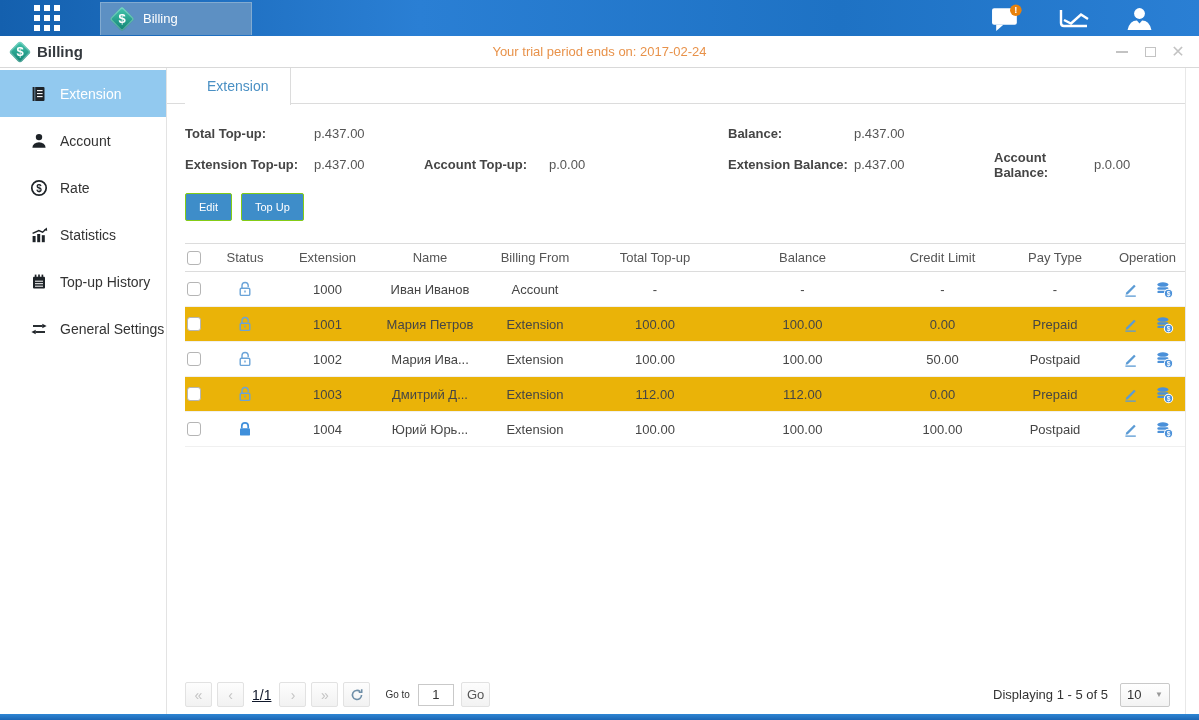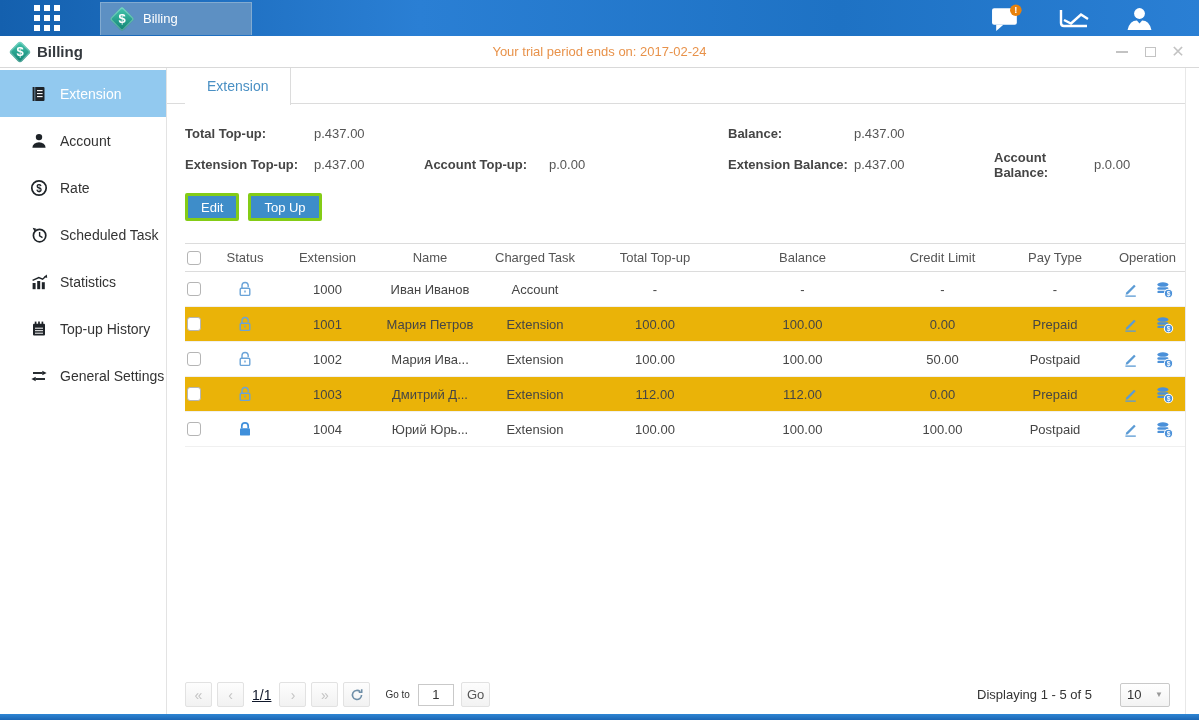--- a/index.html
+++ b/index.html
@@ -49,21 +49,21 @@
   .summary { margin:14px 0 0 18px; font-size:13px; }
   .srow { display:flex; align-items:center; height:31px;gap:35px; }
   .sgroup-l { width:508px; display:flex; align-items:center; }
   .sgroup-r { flex:1; display:flex; align-items:center; }
   .lbl { font-weight:bold; color:#454545; }
   .val { color:#555; }
   .w129{width:129px;} .w126{width:126px;} .w110{width:110px;} .w125{width:125px;} .w140{width:140px;} .w100{width:100px;}
 
   
   .actions { margin:13px 0 0 18px; display:flex; gap:9px; }
-  .btn { background:#3e8dc9; border:3px solid #84cc16; color:#fff; font-size:13px; height:28px; padding:0 13px; border-radius:2px; cursor:pointer; font-family:inherit; }
+  .btn { background:#3e8dc9; border:1px solid #84cc16; color:#fff; font-size:11px; height:28px; padding:0 13px; border-radius:2px; cursor:pointer; font-family:inherit; }
 
   
   .tbl { margin:22px 0 0 18px; }
   .thead { display:flex; align-items:center; height:29px; border-top:1px solid #dcdcdc; border-bottom:1px solid #dcdcdc; color:#555; font-size:13px; }
   .trow { display:flex; align-items:center; height:35px; font-size:13px; color:#454545; border-bottom:1px solid #f0f0f0; }
   .trow.alt { background:#eab308; }
   .c { text-align:center; display:flex; align-items:center; justify-content:center; }
   .col-cb{width:30px; justify-content:flex-start; padding-left:2px;}
   .col-status{width:60px;} .col-ext{width:105px;} .col-name{width:100px;}
   .col-cf{width:110px;} .col-tt{width:130px;} .col-bal{width:165px;}
@@ -73,21 +73,21 @@
 
   
   .pager { position:absolute; left:18px; right:0; bottom:7px; display:flex; align-items:center; }
   .pbtn { min-width:27px; height:25px; border:1px solid #e2e2e2; background:linear-gradient(#fdfdfd,#f2f2f2); border-radius:2px; color:#c3c3c3; font-size:14px; display:flex; align-items:center; justify-content:center; margin-right:5px; cursor:pointer; padding:0 5px; }
   .pageind { color:#0f172a; font-size:14px; margin:0 8px 0 3px;text-decoration:underline; }
   .goto-lbl { font-size:10px; color:#333; margin:0 8px 0 10px; }
   .goto-input { width:36px; height:22px; border:1px solid #c9c9c9; text-align:center; font-size:13px; color:#333; margin-right:7px; font-family:inherit; }
   .gobtn { color:#555; font-size:13px; }
   .pager-right { margin-left:auto; display:flex; align-items:center; padding-right:15px; }
   .displaying { font-size:13px; color:#333; margin-right:12px; }
-  .pagesize { width:50px; height:24px; border:1px solid #c9c9c9; border-radius:2px; background:linear-gradient(#fff,#f3f3f3); display:flex; align-items:center; justify-content:space-between; padding:0 6px; font-size:13px; color:#333; cursor:pointer;margin-left:16px; }
+  .pagesize { width:50px; height:24px; border:1px solid #c9c9c9; border-radius:2px; background:linear-gradient(#fff,#f3f3f3); display:flex; align-items:center; justify-content:space-between; padding:0 6px; font-size:13px; color:#333; cursor:pointer; }
   .pagesize .arr { font-size:8px; color:#999; }
 
   
   .desktop-strip { position:absolute; left:0; right:0; bottom:0; height:6px; background:linear-gradient(#2e86d4,#1b66b4); }
 </style>
 </head>
 <body>
 
 <div class="screen">
 
@@ -175,28 +175,20 @@
           <path d="M2.4 15.8 a6.6 5.6 0 0 1 13.2 0 z"></path>
         </svg>
         <span>Account</span>
       </div>
       <div class="side-item">
         <svg viewBox="0 0 18 18" width="18" height="18">
           <circle cx="9" cy="9" r="7.2" fill="none" stroke="#1e2328" stroke-width="1.7"></circle>
           <text x="9" y="12.6" text-anchor="middle" font-size="10" font-weight="bold" fill="#1e2328">$</text>
         </svg>
         <span>Rate</span>
-      </div>
-      <div class="side-item">
-        <svg viewBox="0 0 18 18" width="18" height="18">
-          <circle cx="9.6" cy="9.6" r="6.2" fill="none" stroke="#1e2328" stroke-width="1.7"></circle>
-          <path d="M9.6 6 v3.9 l2.9 1.7" fill="none" stroke="#1e2328" stroke-width="1.4"></path>
-          <path d="M4.3 5.2 L2.7 1.8 6.4 2.7 z" fill="#1e2328"></path>
-        </svg>
-        <span>Scheduled Task</span>
       </div>
       <div class="side-item">
         <svg viewBox="0 0 18 18" width="18" height="18">
           <g fill="#1e2328">
             <rect x="2.6" y="10" width="3" height="6.2"></rect>
               <rect x="7.2" y="8" width="3" height="8.2"></rect>
               <rect x="11.8" y="9.2" width="3" height="7"></rect>
           </g>
           <path d="M2.6 7.4 L8.8 4.6 12.6 6.2 15.8 3.2" fill="none" stroke="#1e2328" stroke-width="1.4"></path>
           <path d="M16.8 1.6 l.4 3.4 -3.1-1.2 z" fill="#1e2328"></path>
@@ -270,21 +262,21 @@
         </div>
 
         <div class="tbl">
           <div class="thead">
             <div class="c col-cb">
                 <span class="cb"></span>
               </div>
             <div class="c col-status">Status</div>
             <div class="c col-ext">Extension</div>
             <div class="c col-name">Name</div>
-            <div class="c col-cf">Charged Task</div>
+            <div class="c col-cf">Billing From</div>
             <div class="c col-tt">Total Top-up</div>
             <div class="c col-bal">Balance</div>
             <div class="c col-cl">Credit Limit</div>
             <div class="c col-pt">Pay Type</div>
             <div class="c col-op">Operation</div>
           </div>
 
           <div class="trow">
             <div class="c col-cb">
                 <span class="cb"></span>

